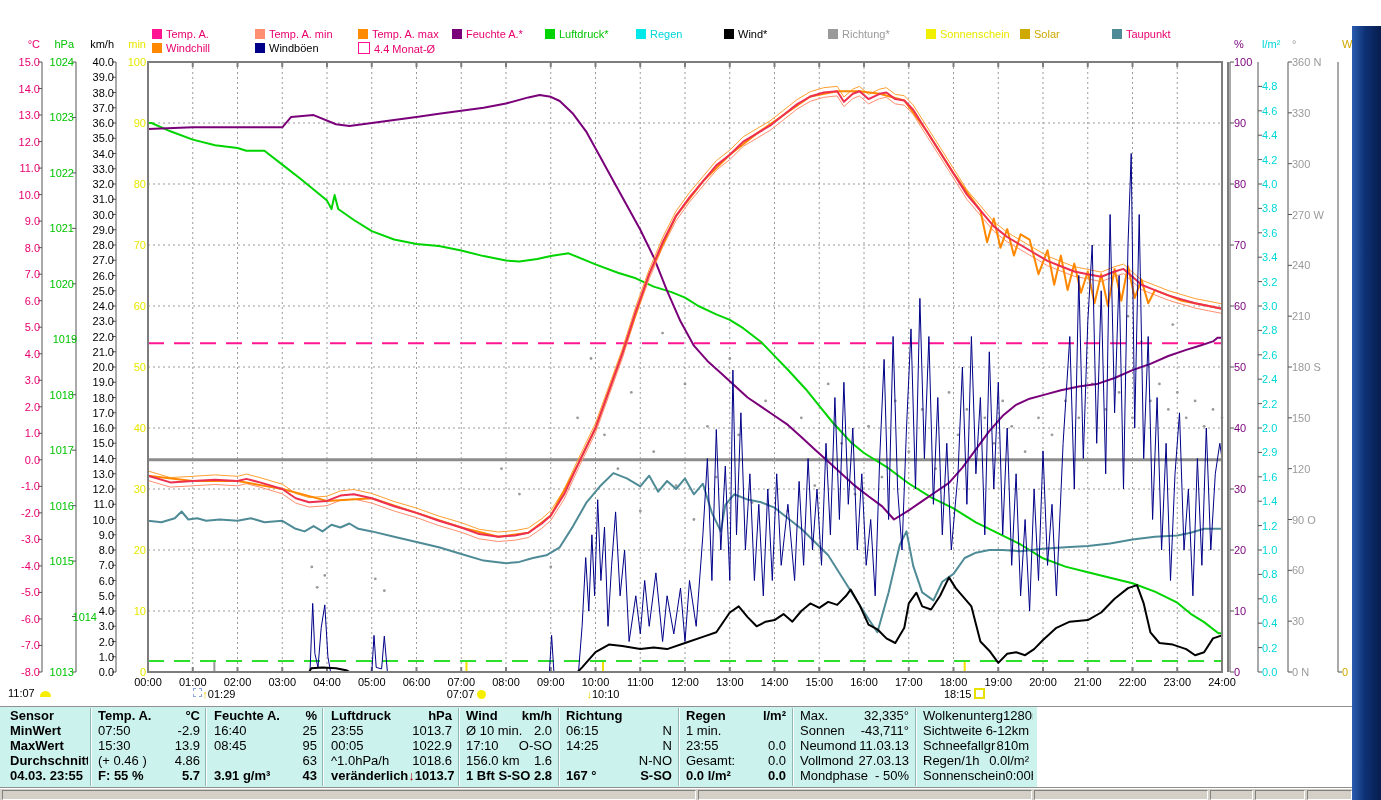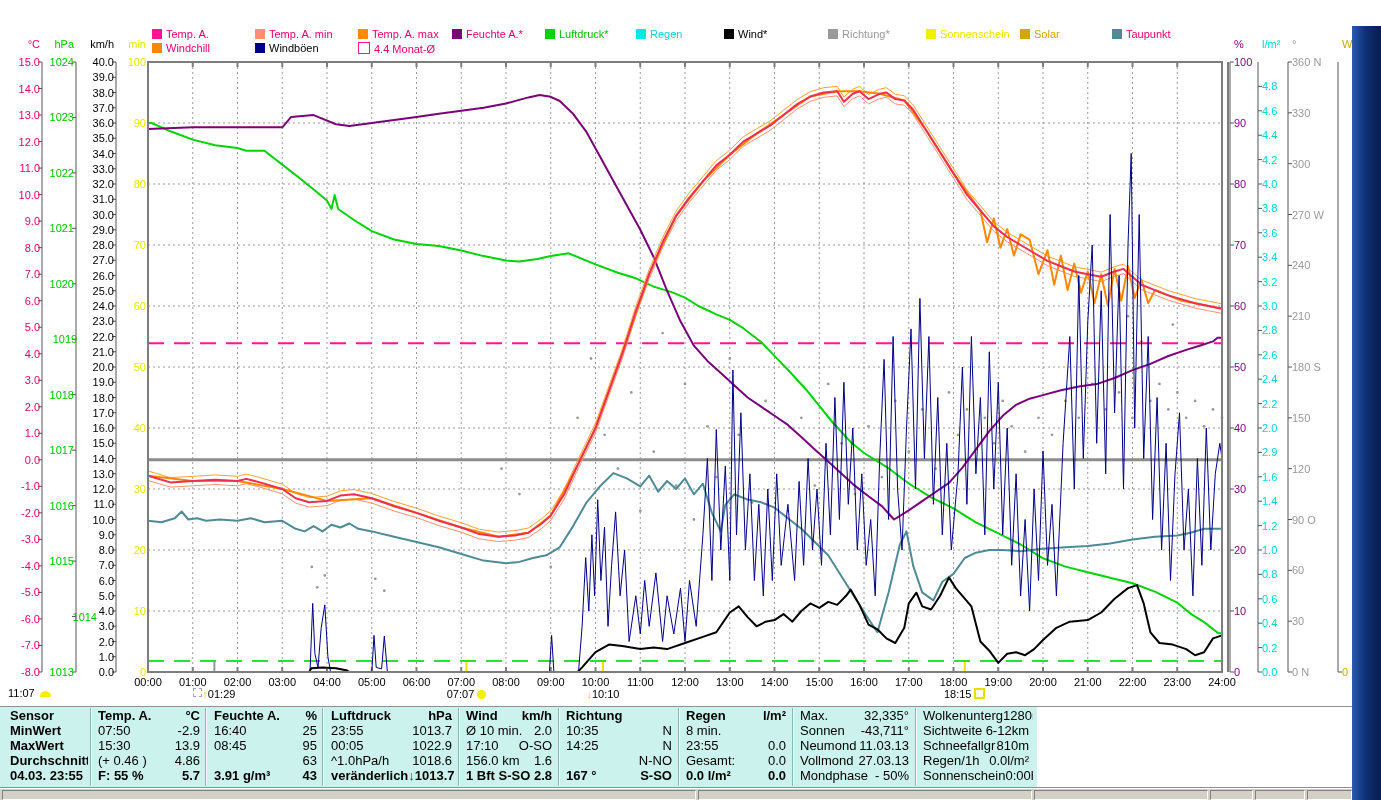--- a/index.html
+++ b/index.html
@@ -652,21 +652,21 @@
           <span class="tl tbold">1 Bft S-SO</span>
           <span class="tr tbold">2.8</span>
         </div>
       </div>
       <div class="tcol" style="left: 560px; width: 116px;">
         <div class="trow thead">
           <span class="tl">Richtung</span>
           <span class="tr"></span>
         </div>
         <div class="trow">
-          <span class="tl">10:35</span>
+          <span class="tl">06:15</span>
           <span class="tr">N</span>
         </div>
         <div class="trow">
           <span class="tl">14:25</span>
           <span class="tr">N</span>
         </div>
         <div class="trow">
           <span class="tl"></span>
           <span class="tr">N-NO</span>
         </div>
@@ -674,21 +674,21 @@
           <span class="tl tbold">167 °</span>
           <span class="tr tbold">S-SO</span>
         </div>
       </div>
       <div class="tcol" style="left: 680px; width: 110px;">
         <div class="trow thead">
           <span class="tl">Regen</span>
           <span class="tr">l/m²</span>
         </div>
         <div class="trow">
-          <span class="tl">8 min.</span>
+          <span class="tl">1 min.</span>
           <span class="tr"></span>
         </div>
         <div class="trow">
           <span class="tl">23:55</span>
           <span class="tr">0.0</span>
         </div>
         <div class="trow">
           <span class="tl">Gesamt:</span>
           <span class="tr">0.0</span>
         </div>

